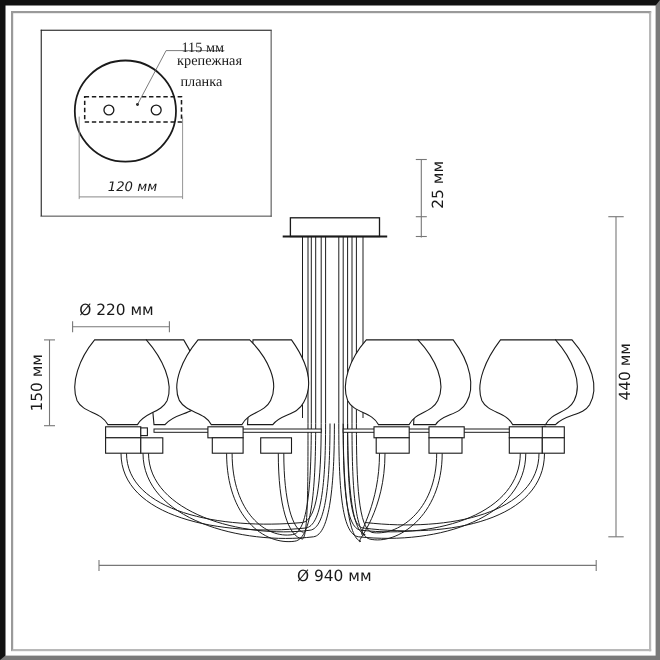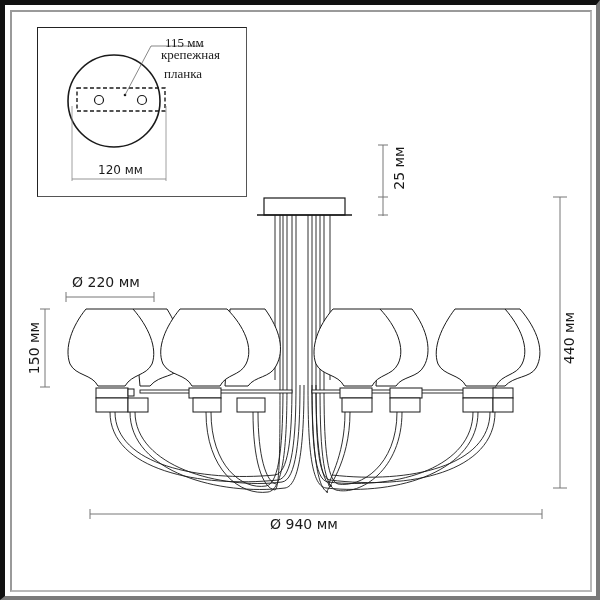--- a/index.html
+++ b/index.html
@@ -15,21 +15,21 @@
       border-right: 2px solid #b8b8b8; border-bottom: 2px solid #b8b8b8;
     }
     .inset-box {
       position: absolute; left: 37px; top: 27px; width: 210px; height: 170px;
       box-sizing: border-box; border: 1.5px solid #222; background: #fff;
       border-right-color: #555; border-bottom-color: #555;
     }
     svg.drawing { position: absolute; left: 0; top: 0; }
     .lbl { position: absolute; color: #1a1a1a; white-space: nowrap; }
     .lbl-sm { font-size: 13px; line-height: 10px; font-family: Liberation Serif, serif; }
-    .lbl-md { font-size: 12px; }
+    .lbl-md { font-size: 12px; font-style: italic; }
     .lbl-lg { font-size: 14px; }
     .rot { transform: rotate(-90deg); transform-origin: center center; }
   </style>
 </head>
 <body>
 
 <div class="frame">
   <div class="frame-inner"></div>
 </div>
 

